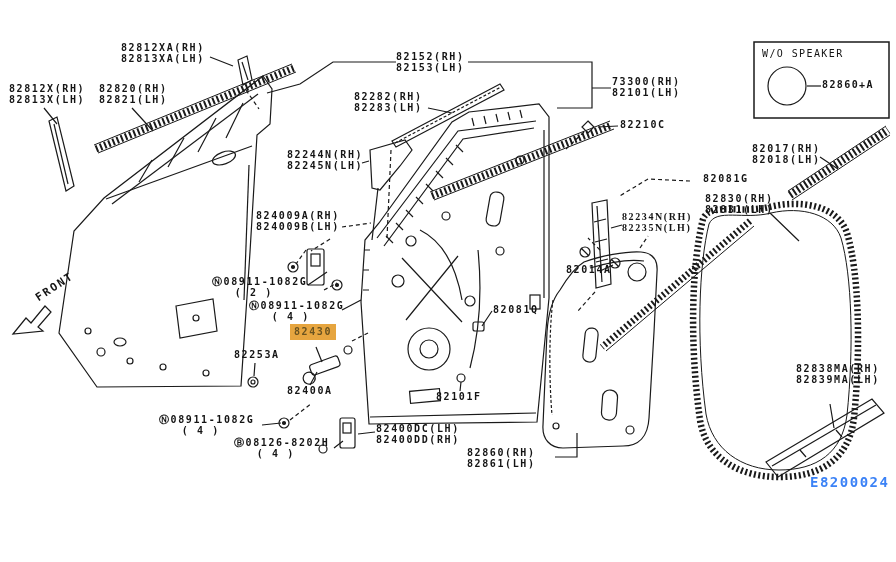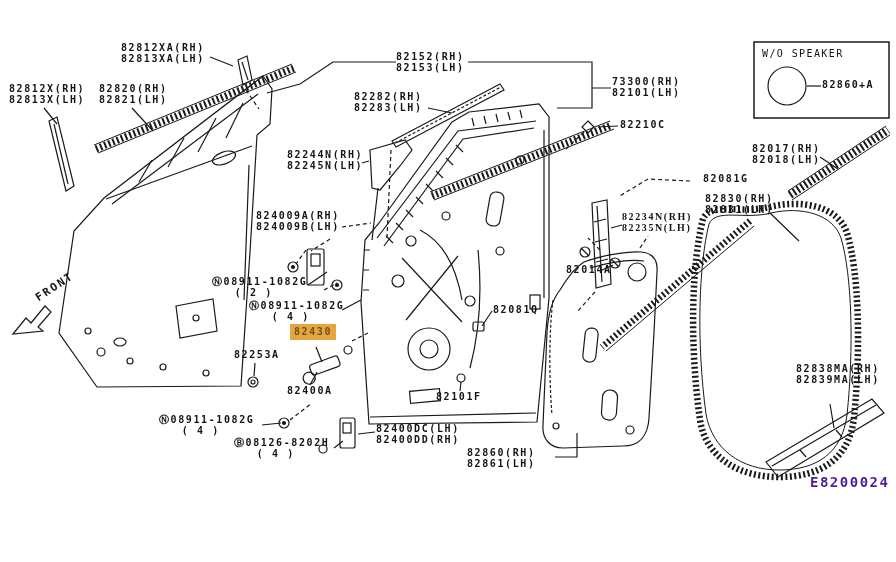--- a/index.html
+++ b/index.html
@@ -14,21 +14,21 @@
   }
   .part-label.highlight{
     background:var(--hl,#E6A53F);color:#6a5320;padding:1px 4px;line-height:14px;
   }
   .front-label{
     position:absolute;z-index:2;left:33px;top:293px;font-weight:bold;font-size:11px;
     letter-spacing:2px;color:#141414;transform:rotate(-33deg);transform-origin:left top;
   }
   .diagram-code{
     position:absolute;z-index:2;left:810px;top:474px;font-weight:bold;font-size:14px;
-    letter-spacing:1.5px;color:#4c1d95;
+    letter-spacing:1.5px;color:#3b82f6;
   }
   .wo-title{position:absolute;z-index:2;left:762px;top:48px;font-weight:normal;font-size:10px;letter-spacing:1.4px;color:#141414;}
   .wo-part{position:absolute;z-index:2;left:822px;top:79px;font-weight:bold;font-size:10px;letter-spacing:1.4px;color:#141414;}
 </style>
 </head>
 <body>
 
 <div class="stage">
 
   <svg width="896" height="562" viewBox="0 0 896 562" fill="none" stroke="#1a1a1a" stroke-width="1.2">

